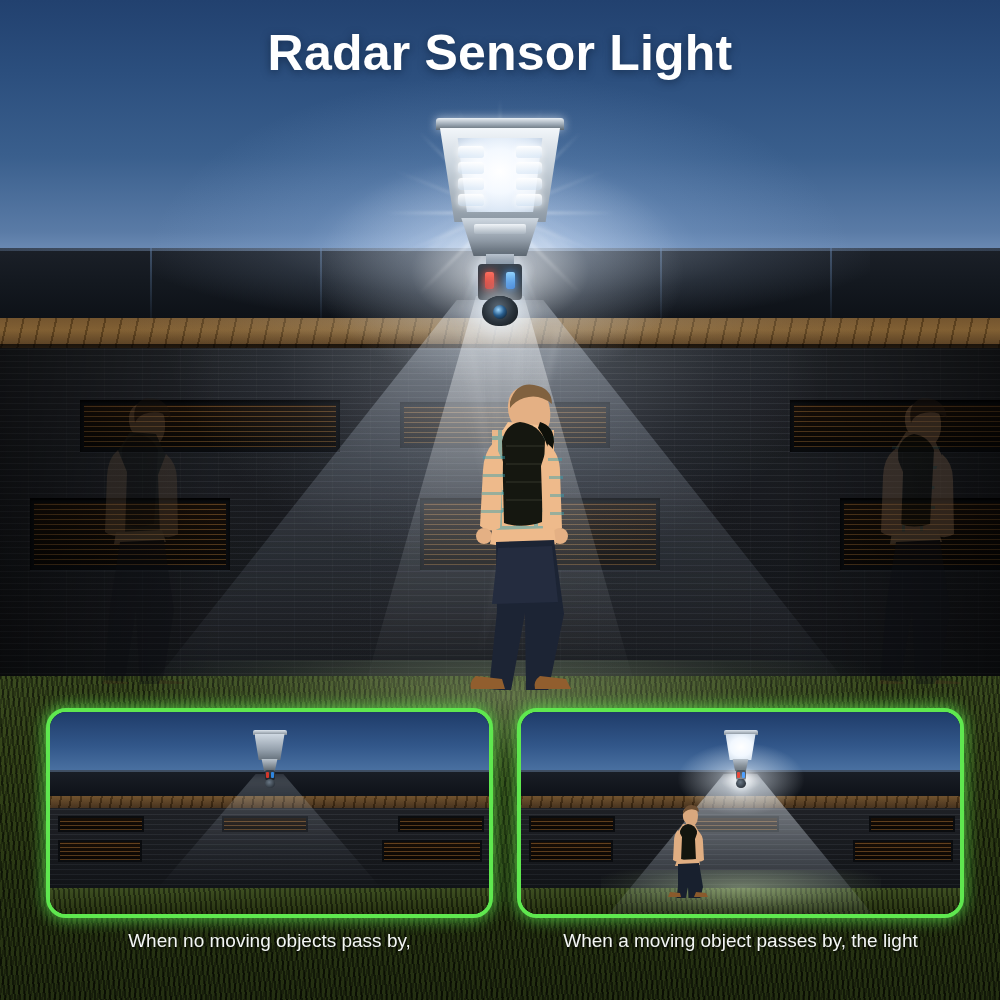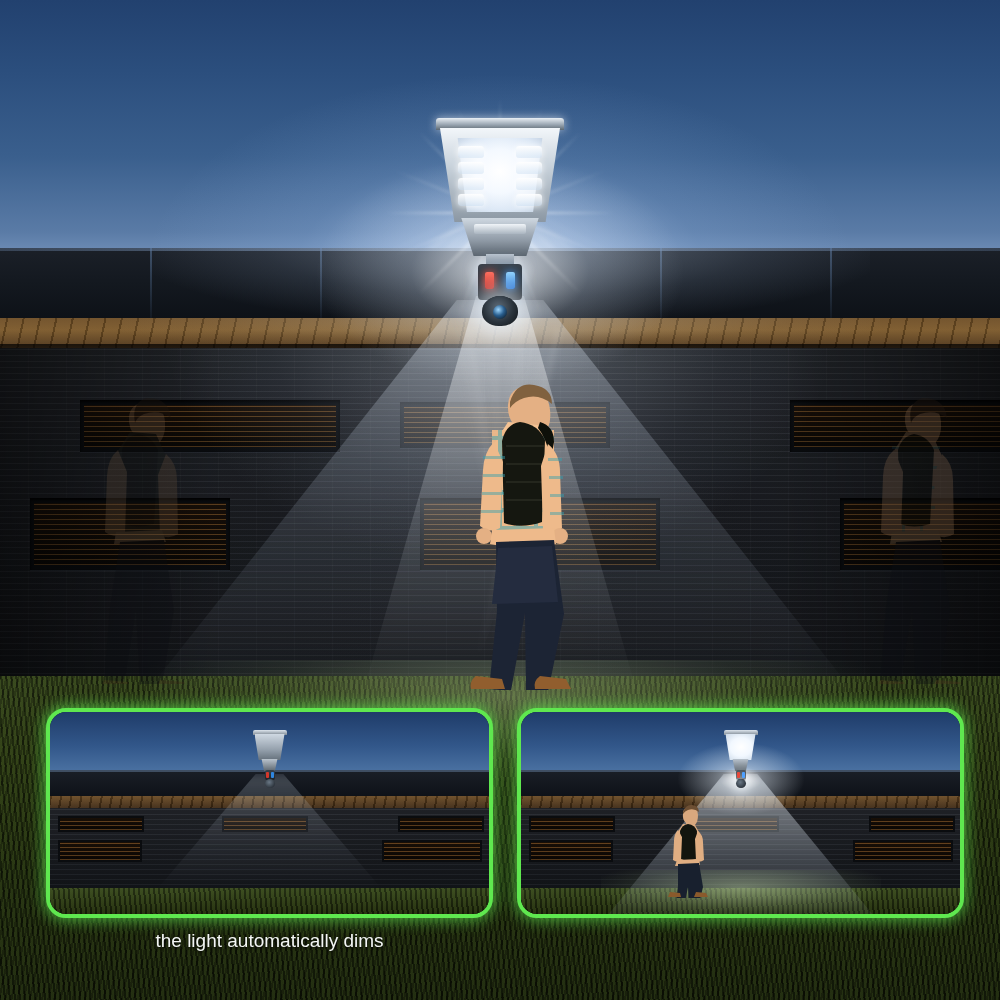--- a/index.html
+++ b/index.html
@@ -280,20 +280,21 @@
       <div class="sunray" style="transform: translateX(-50%) rotate(5deg); opacity: 0.34; width: 4px;"></div>
       <div class="sunray" style="transform: translateX(-50%) rotate(12deg); opacity: 0.16; width: 2px;"></div>
       <div class="sunray" style="transform: translateX(-50%) rotate(20deg); opacity: 0.25; width: 3px;"></div>
       <div class="sunray" style="transform: translateX(-50%) rotate(28deg); opacity: 0.34; width: 4px;"></div>
       <div class="sunray" style="transform: translateX(-50%) rotate(36deg); opacity: 0.16; width: 2px;"></div>
       <div class="sunray" style="transform: translateX(-50%) rotate(44deg); opacity: 0.25; width: 3px;"></div>
       <div class="sunray" style="transform: translateX(-50%) rotate(52deg); opacity: 0.34; width: 4px;"></div>
       <div class="sunray" style="transform: translateX(-50%) rotate(62deg); opacity: 0.16; width: 2px;"></div>
     </div>
 
+  <div class="title">Radar Sensor Light</div>
 
   <div class="parapet">
     <div class="parapet-seam" style="left:160px"></div>
     <div class="parapet-seam" style="left:330px"></div>
     <div class="parapet-seam" style="left:500px"></div>
     <div class="parapet-seam" style="left:670px"></div>
     <div class="parapet-seam" style="left:840px"></div>
   </div>
   <div class="parapet-lightwash"></div>
 
@@ -563,18 +564,19 @@
           <path d="M16 58 l22 -1 l1 6 l-25 1z" fill="#e0ae82"></path>
           <path d="M17 62 l21 -1 l4 24 l-6 25 l-8 1 l-1 -26 l-5 25 l-8 -1 l3 -25z" fill="#18202e"></path>
           <path d="M9 90 l10 1 l1 4 l-13 0z" fill="#8a5a2c"></path>
           <path d="M35 90 l10 1 l2 4 l-14 0z" fill="#8a5a2c"></path>
         </g>
       </svg>
     </div>
   </div>
 
   <div class="caption left">
-    <div>the light automatically dims</div>
+    <div>When no moving objects pass by,</div>
   </div>
   <div class="caption right">
+    <div>When a moving object passes by, the light</div>
   </div>
 
 </div>
 
 </body></html>

